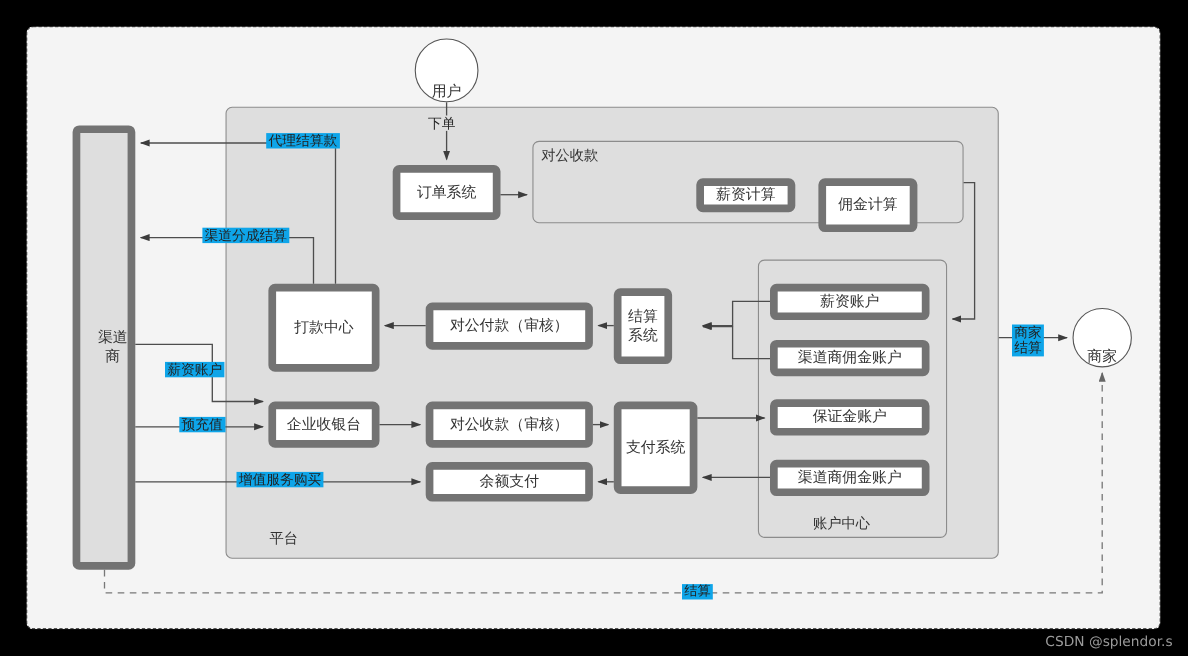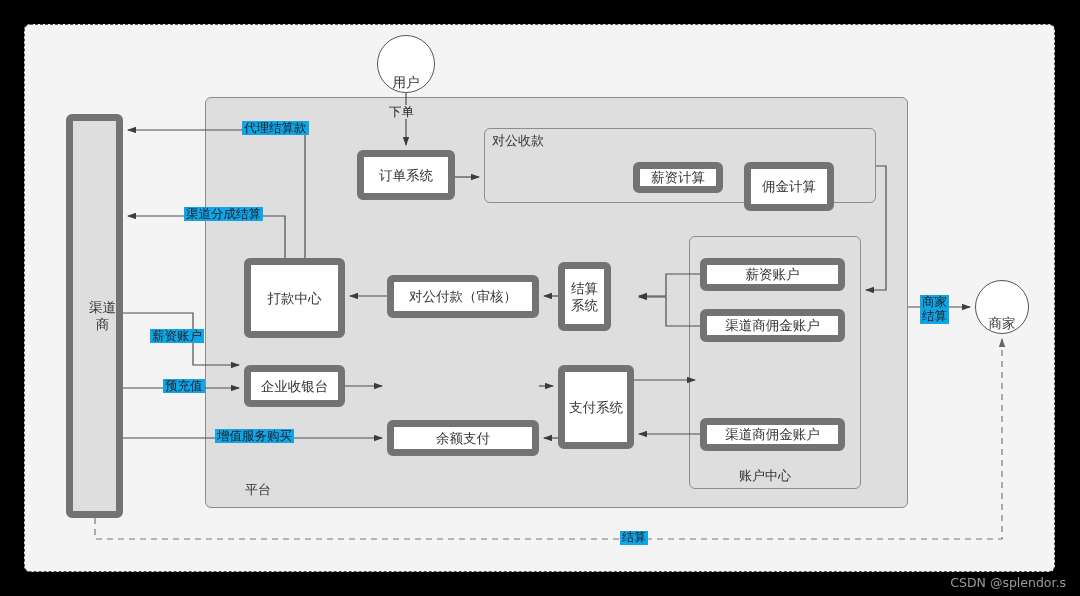--- a/index.html
+++ b/index.html
@@ -75,34 +75,40 @@
   </div>
 
   <div class="node white" style="left:558px;top:262px;width:53px;height:69px;">
     <span>结算系统</span>
   </div>
 
   <div class="node white" style="left:244px;top:365px;width:101px;height:42px;">
     <span>企业收银台</span>
   </div>
 
+  <div class="node white" style="left:387px;top:365px;width:152px;height:42px;">
+    <span>对公收款（审核）</span>
+  </div>
 
   <div class="node white" style="left:558px;top:365px;width:76px;height:84px;">
     <span>支付系统</span>
   </div>
 
   <div class="node white" style="left:387px;top:420px;width:152px;height:36px;">
     <span>余额支付</span>
   </div>
 
   <div class="node white" style="left:700px;top:258px;width:145px;height:33px;">
     <span>薪资账户</span>
   </div>
   <div class="node white" style="left:700px;top:309px;width:145px;height:33px;">
     <span>渠道商佣金账户</span>
+  </div>
+  <div class="node white" style="left:700px;top:363px;width:145px;height:33px;">
+    <span>保证金账户</span>
   </div>
   <div class="node white" style="left:700px;top:418px;width:145px;height:33px;">
     <span>渠道商佣金账户</span>
   </div>
 
   <svg id="wires">
     <defs>
       <marker id="ah" markerWidth="9" markerHeight="9" refX="8" refY="3.2" orient="auto" markerUnits="userSpaceOnUse">
         <path d="M0,0 L9,3.2 L0,6.4 z" fill="#3c3c3c"></path>
       </marker>

